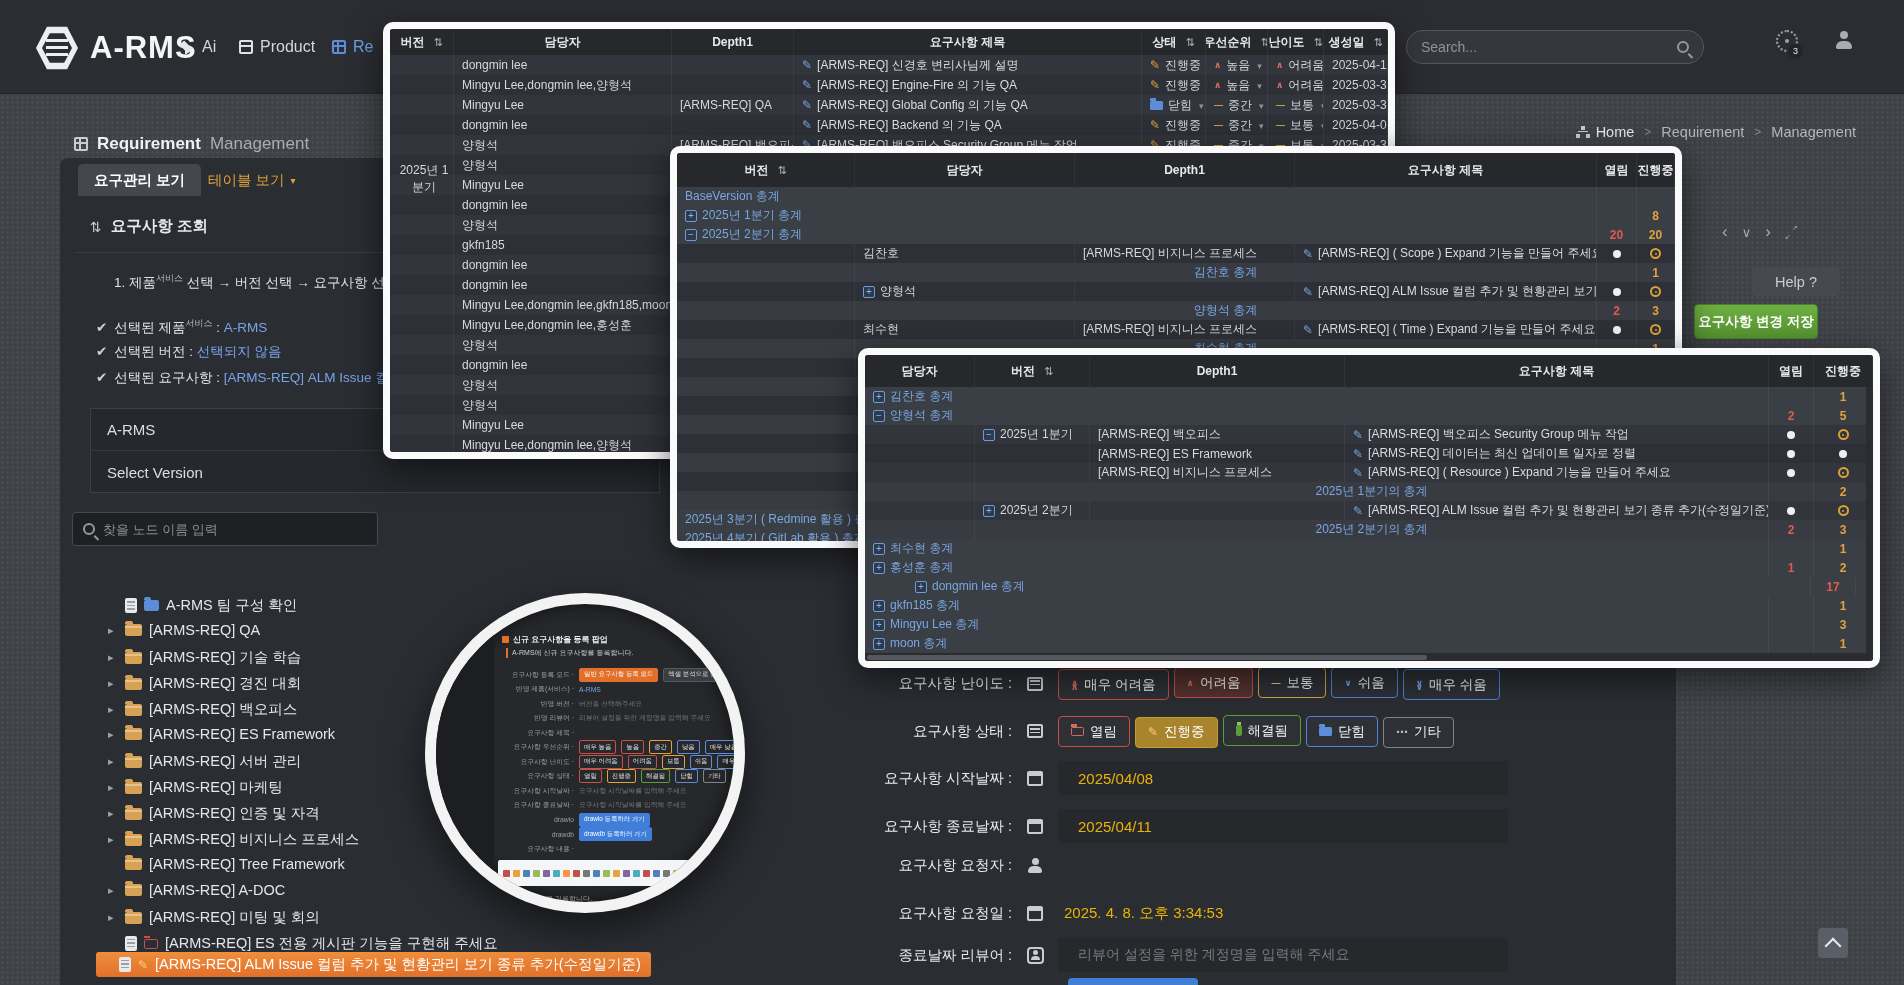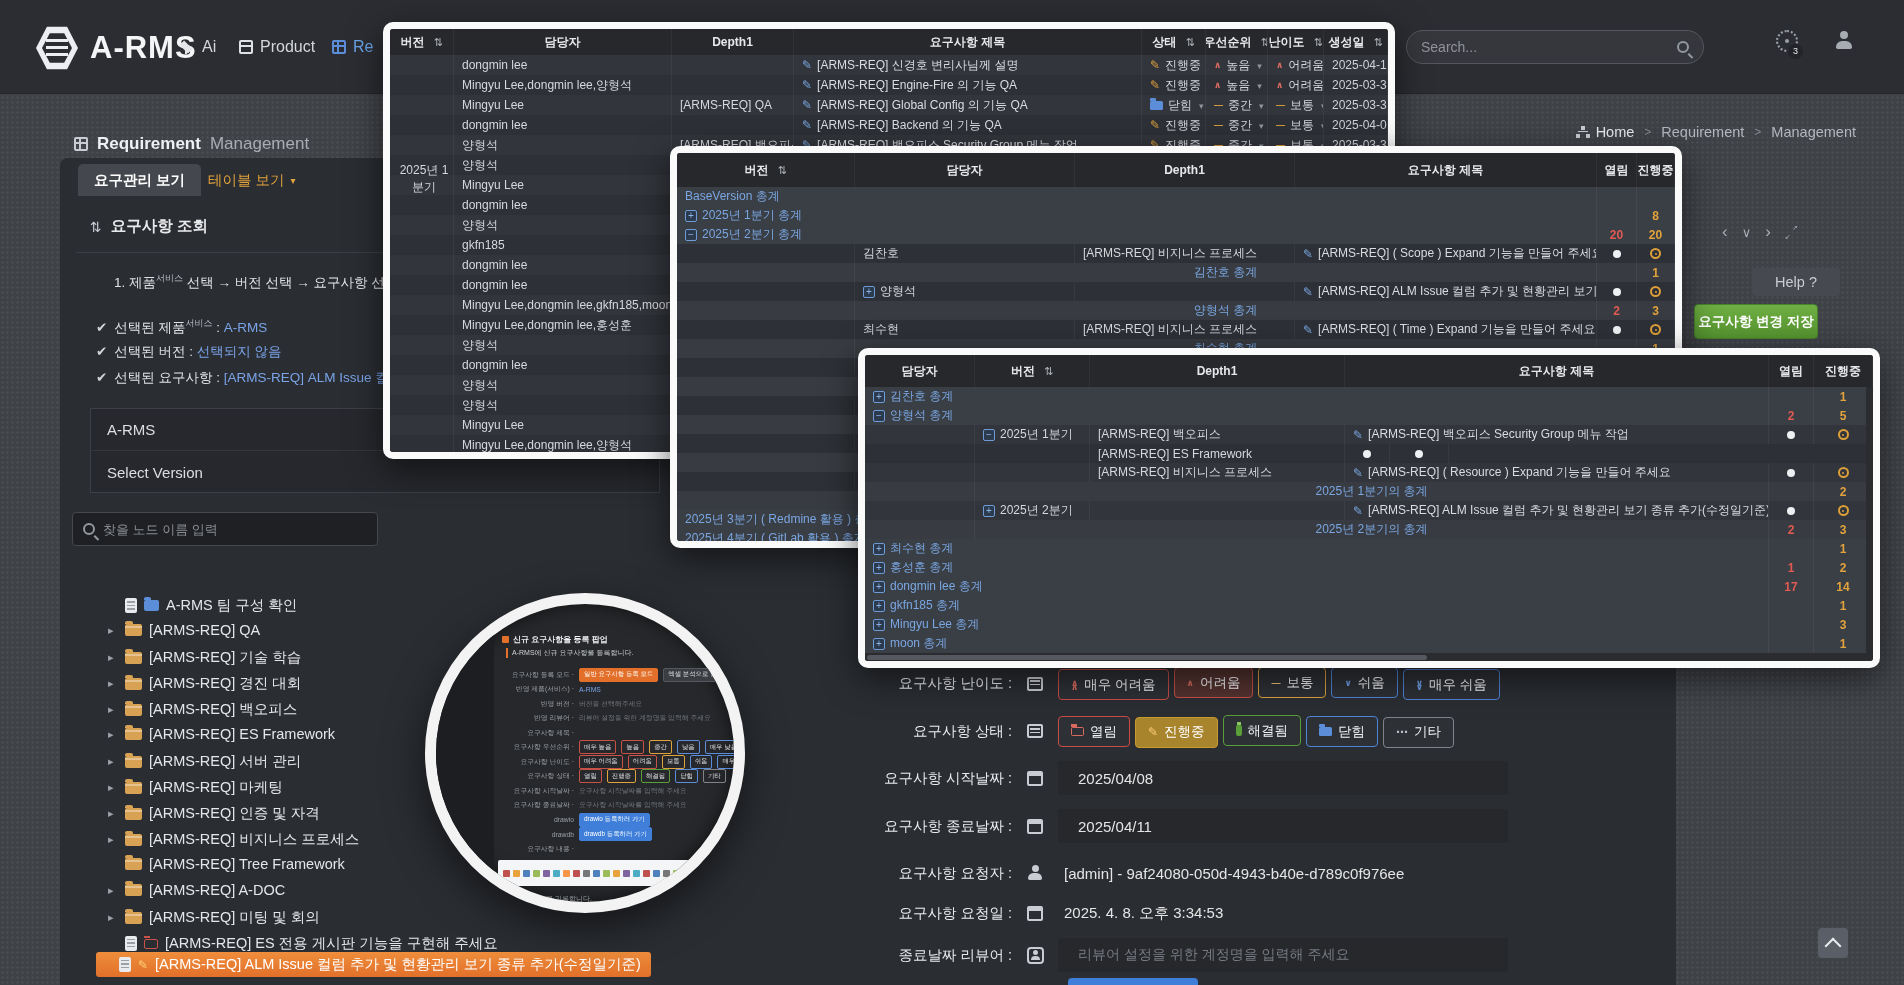--- a/index.html
+++ b/index.html
@@ -187,21 +187,21 @@
   .cb-yellow-sel { border-color:#c79a2e; background:#a8842c; color:#fff; }
   .ch-ic { font-size:9px; font-weight:700; line-height:8px; display:inline-flex; flex-direction:column; align-items:center; }
   .ch-red { color:#d86a60; } .ch-orange { color:#ffcf7d; } .ch-blue { color:#6f9fe8; } .ch-gr { color:#b9bdc3; }
   .fo-red { width:13px; height:9px; border:1.5px solid #d86a60; border-radius:1.5px; position:relative; }
   .fo-red:before { content:""; position:absolute; left:-1px; top:-4px; width:6px; height:2.5px; background:#d86a60; }
   .fo-blue { width:13px; height:9px; background:#5b8dd9; border-radius:1.5px; position:relative; }
   .fo-blue:before { content:""; position:absolute; left:0; top:-3px; width:6px; height:2.5px; background:#5b8dd9; border-radius:1px 1px 0 0; }
   .ext-ic { width:6px; height:11px; background:#5a9e3a; border-radius:2px; position:relative; }
   .ext-ic:before { content:""; position:absolute; left:1px; top:-3px; width:4px; height:3px; background:#8cc860; }
   .finput { height:34px; background:#26282c; border-radius:3px; display:flex; align-items:center; padding:0 20px; font-size:15px; }
-  .fval { color:#e5e5e5; }
+  .fval { color:#eab308; }
   .fph { color:#777b82; font-size:14px; }
   #blue-sliver { position:absolute; left:1068px; top:978px; width:130px; height:7px; background:#3f7fd9; border-radius:4px 4px 0 0; z-index:2; }
 </style>
 </head>
 <body>
 
 <div id="nav">
   <div class="logo-hex">
       <i></i>
     </div>
@@ -1005,20 +1005,24 @@
         <div class="tc " style="width: 59px; height: 19px;">
           <span class="ic i-do"></span>
         </div>
       </div>
       <div class="trow rb" style="height: 19px;">
         <div class="tc " style="width: 110px; height: 19px;"></div>
         <div class="tc " style="width: 115px; height: 19px;"></div>
         <div class="tc " style="width: 255px; height: 19px;">
           <span>[ARMS-REQ] ES Framework</span>
         </div>
+        <div class="tc tt" style="width: 424px; height: 19px;">
+          <span class="ic i-pen"></span>
+          <span>[ARMS-REQ] 데이터는 최신 업데이트 일자로 정렬</span>
+        </div>
         <div class="tc " style="width: 45px; height: 19px;">
           <span class="ic i-dw"></span>
         </div>
         <div class="tc " style="width: 59px; height: 19px;">
           <span class="ic i-dw"></span>
         </div>
       </div>
       <div class="trow ra" style="height: 19px;">
         <div class="tc " style="width: 110px; height: 19px;"></div>
         <div class="tc " style="width: 115px; height: 19px;"></div>
@@ -1091,21 +1095,21 @@
           <span class="ic i-plus"></span>
           <span>홍성훈 총계</span>
         </div>
         <div class="tc nr" style="width: 45px; height: 19px;">
           <span>1</span>
         </div>
         <div class="tc no" style="width: 59px; height: 19px;">
           <span>2</span>
         </div>
       </div>
-      <div class="trow rg" style="height: 19px;">
+      <div class="trow rg" style="height: 19px; padding-left: 42px;">
         <div class="tc grp" style="width: 904px; height: 19px;">
           <span class="ic i-plus"></span>
           <span>dongmin lee 총계</span>
         </div>
         <div class="tc nr" style="width: 45px; height: 19px;">
           <span>17</span>
         </div>
         <div class="tc no" style="width: 59px; height: 19px;">
           <span>14</span>
         </div>
@@ -1223,23 +1227,20 @@
     </div>
   <div class="finput" style="width:450px">
       <span class="fval">2025/04/11</span>
     </div>
 </div>
 <div class="frow" style="left:842px; top:856px;">
   <div class="flabel">요구사항 요청자 :</div>
   <div class="ficon">
       <span class="per"></span>
     </div>
-  <div class="finput" style="width:450px; background:transparent; padding-left:6px;">
-      <span class="fval">[admin] - 9af24080-050d-4943-b40e-d789c0f976ee</span>
-    </div>
 </div>
 <div class="frow" style="left:842px; top:896px;">
   <div class="flabel">요구사항 요청일 :</div>
   <div class="ficon">
       <span class="cal"></span>
     </div>
   <div class="finput" style="width:450px; background:transparent; padding-left:6px;">
       <span class="fval">2025. 4. 8. 오후 3:34:53</span>
     </div>
 </div>

